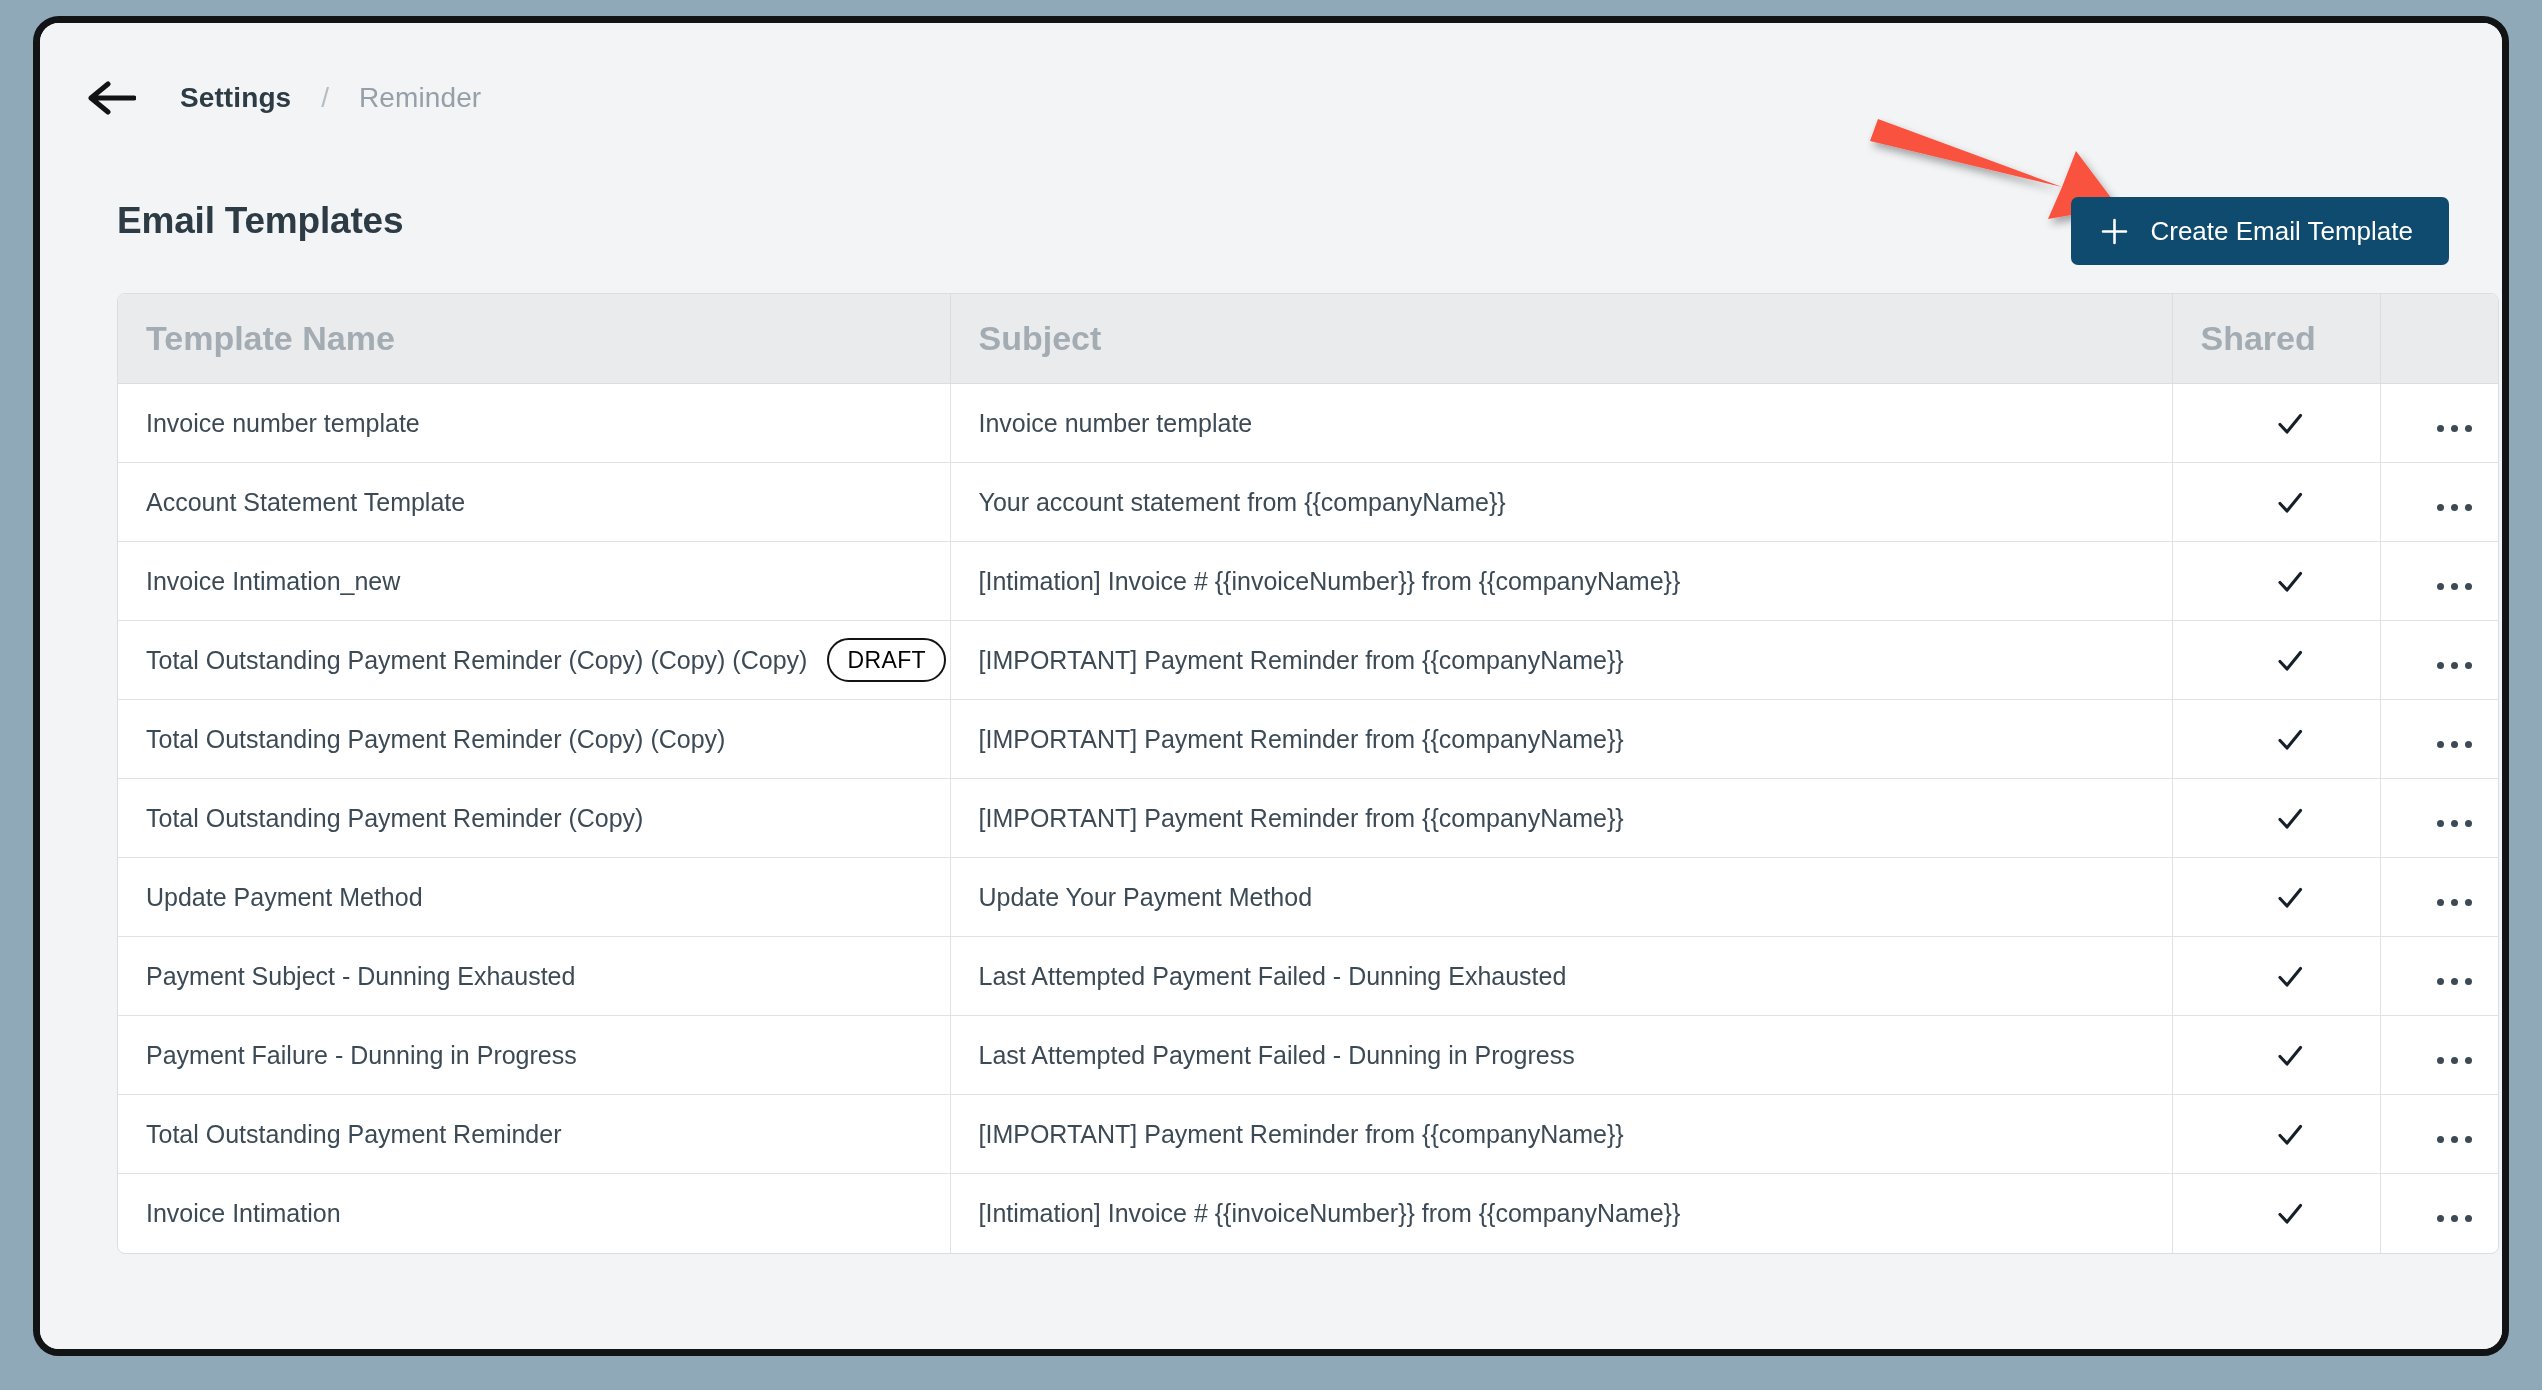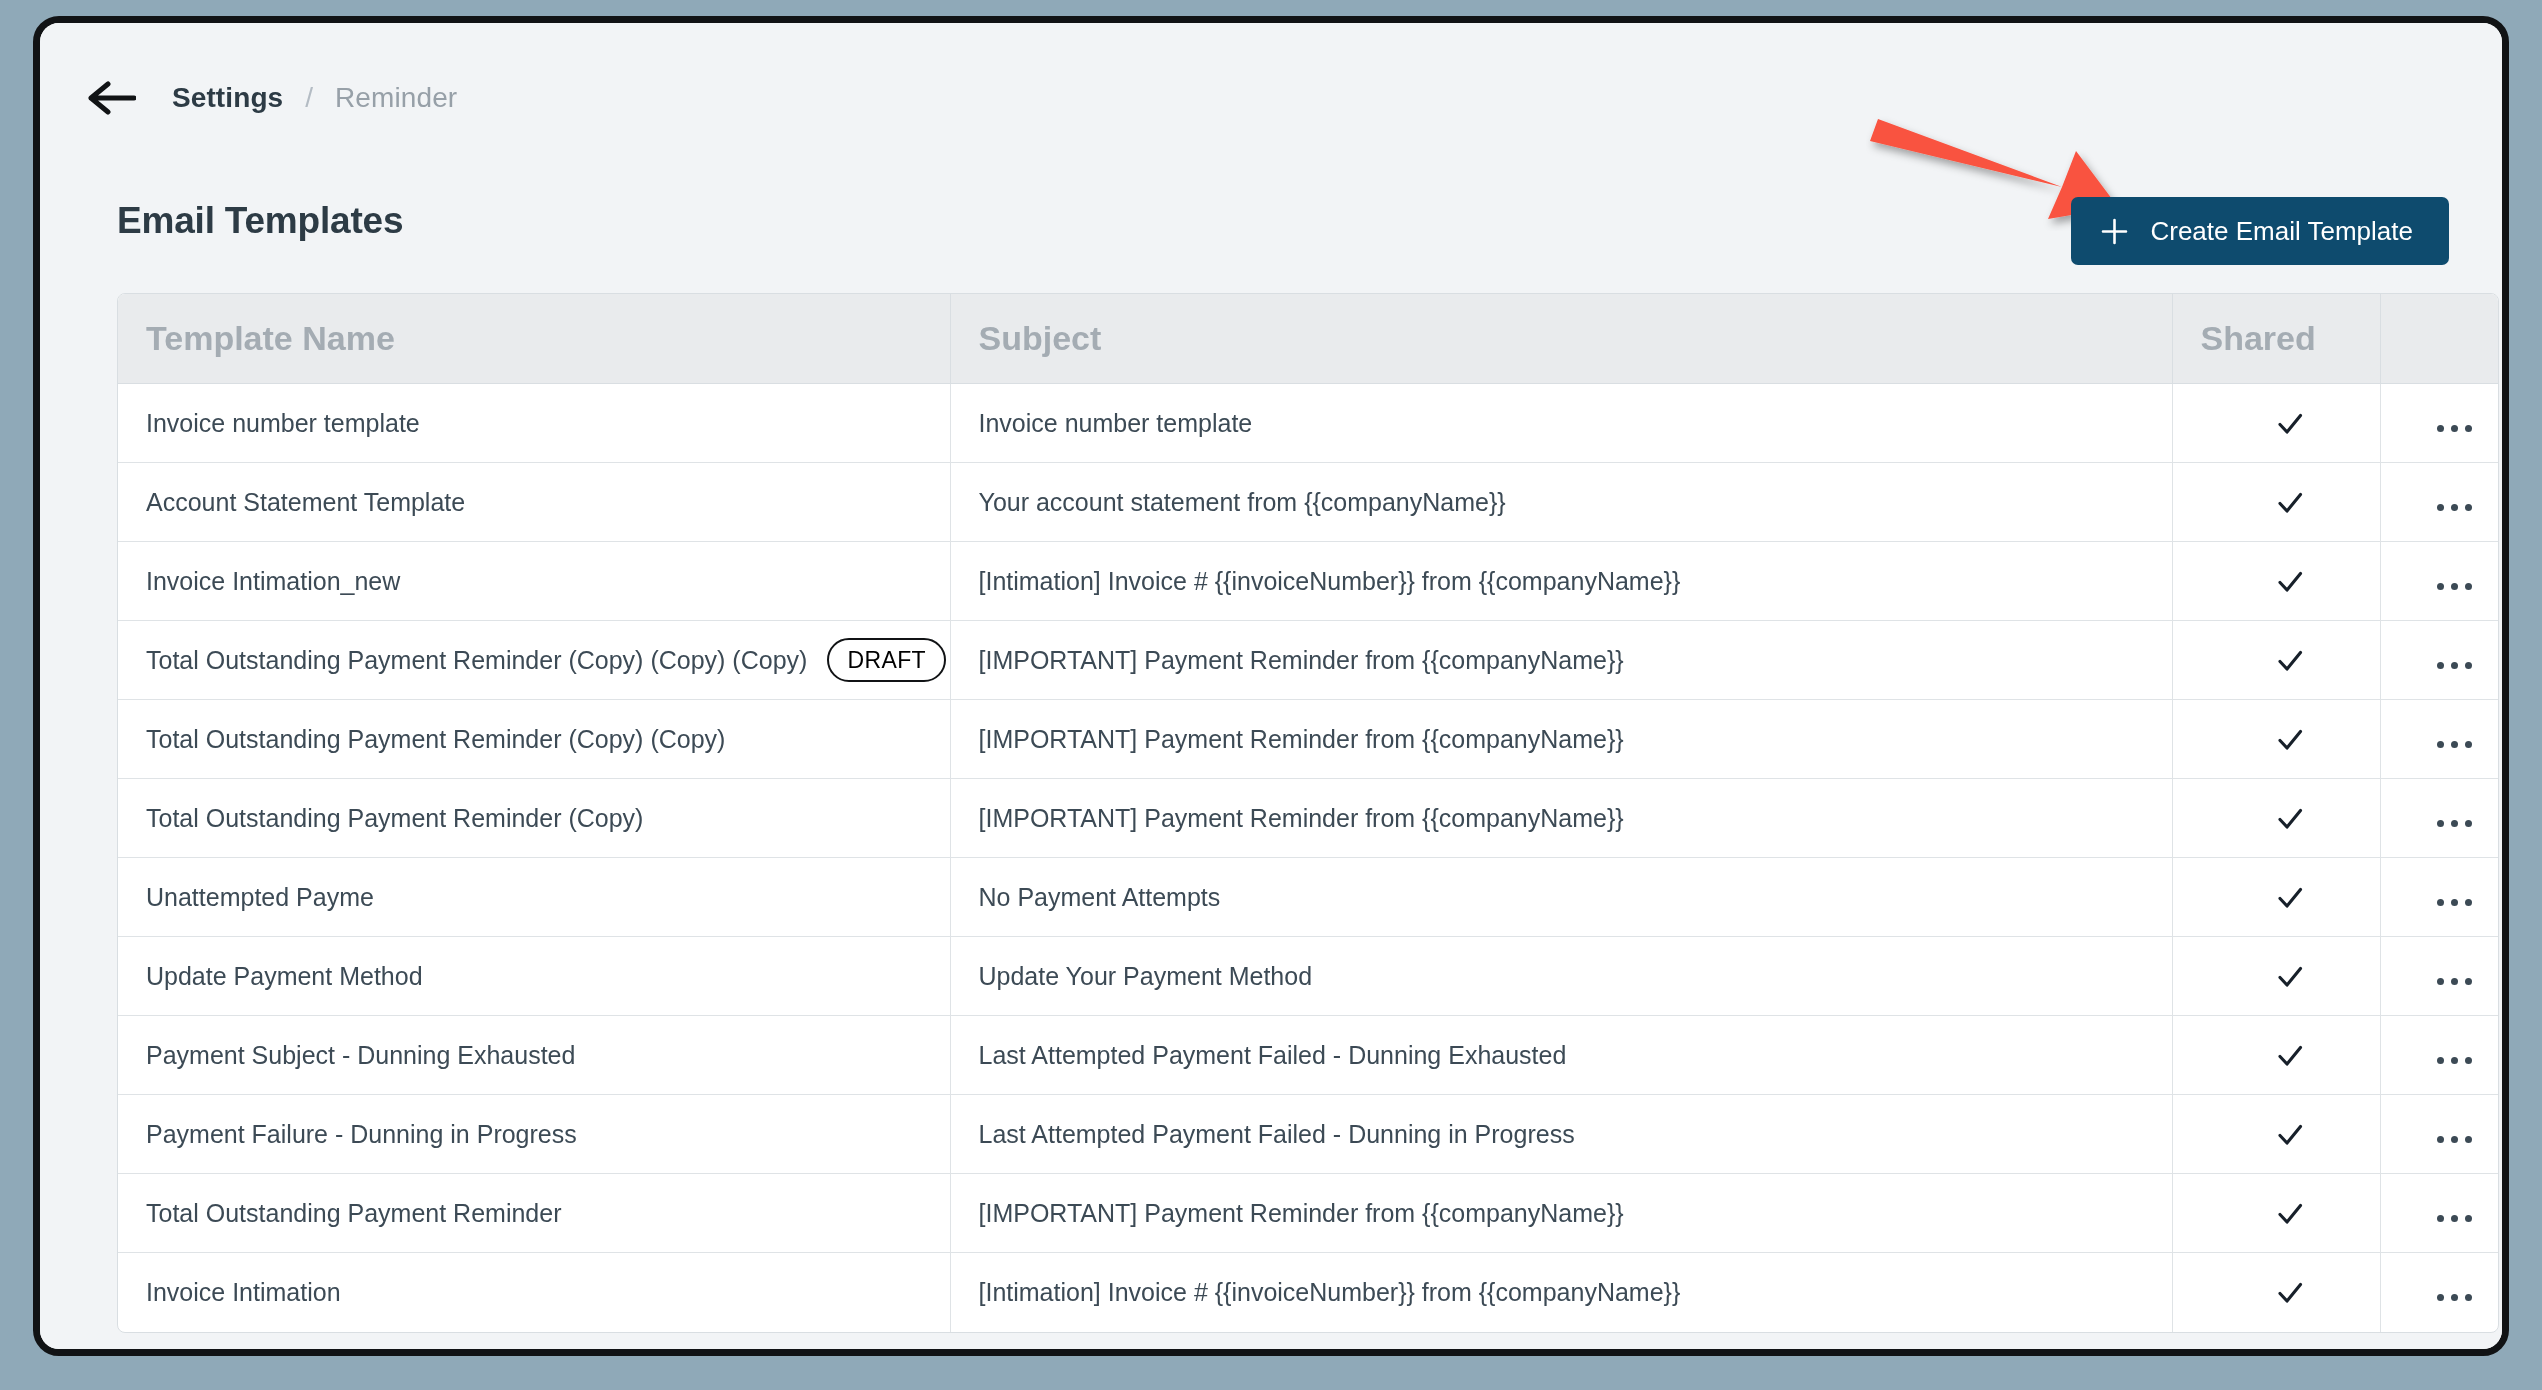--- a/index.html
+++ b/index.html
@@ -35,20 +35,21 @@
   }
 
   
   .breadcrumb {
     position: absolute;
     left: 48px;
     top: 51px;
     display: flex;
     align-items: center;
     height: 48px;
+    gap: 8px;
   }
   .back-arrow {
     width: 48px;
     height: 34px;
     display: block;
     flex: none;
     margin-right: 36px;
   }
   .crumb-current {
     font-size: 28px;
@@ -359,36 +360,20 @@
                   </svg></span></td>
               <td class="cell-center"><span class="dots-icon">
                   <i></i>
                   <i></i>
                   <i></i>
                 </span></td>
             </tr>
             <tr>
               <td>
                 <div class="name-cell-inner">
-                  <span>Unattempted Payme</span>
-                </div>
-              </td>
-              <td>No Payment Attempts</td>
-              <td class="cell-center"><span><svg class="check-icon" viewBox="0 0 28 28" aria-hidden="true">
-                    <path d="M4 14.5 L11 22 L24.5 5.5" stroke="#17202a" stroke-width="3.1" fill="none" stroke-linecap="round" stroke-linejoin="round"></path>
-                  </svg></span></td>
-              <td class="cell-center"><span class="dots-icon">
-                  <i></i>
-                  <i></i>
-                  <i></i>
-                </span></td>
-            </tr>
-            <tr>
-              <td>
-                <div class="name-cell-inner">
                   <span>Update Payment Method</span>
                 </div>
               </td>
               <td>Update Your Payment Method</td>
               <td class="cell-center"><span><svg class="check-icon" viewBox="0 0 28 28" aria-hidden="true">
                     <path d="M4 14.5 L11 22 L24.5 5.5" stroke="#17202a" stroke-width="3.1" fill="none" stroke-linecap="round" stroke-linejoin="round"></path>
                   </svg></span></td>
               <td class="cell-center"><span class="dots-icon">
                   <i></i>
                   <i></i>

